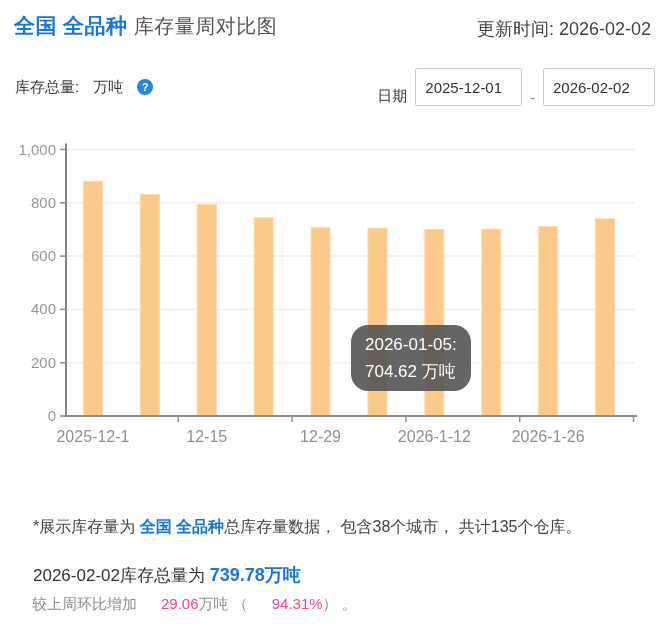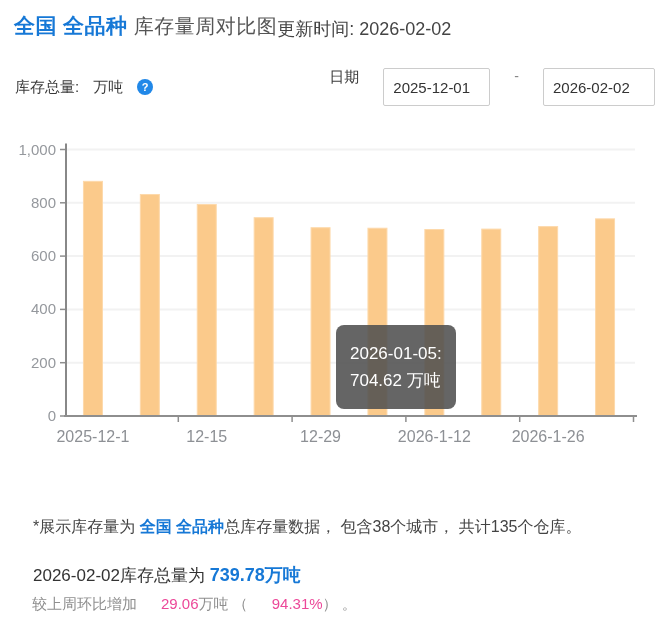--- a/index.html
+++ b/index.html
@@ -3,41 +3,41 @@
 <meta charset="utf-8">
 <style>
   * { box-sizing: border-box; }
   body { margin: 0; background: #ffffff; }
   .page {
     position: relative; width: 663px; height: 629px; background: #fff;
     font-family: "Liberation Sans", "DejaVu Sans", sans-serif; overflow: hidden;
   }
   
   .header { position: absolute; top: 12px; left: 14px; right: 12px;
-    display: flex; align-items: flex-start; }
+    display: flex; justify-content: space-between; align-items: flex-start; }
   .title { font-size: 20px; color: #555; letter-spacing: 0.5px; }
   .title .hl { color: #1678d6; font-weight: bold; font-size: 21px; }
   .update { font-size: 18px; color: #444; margin-top: 5px; }
   
   .controls { position: absolute; top: 72px; left: 15px; right: 8px; height: 30px;
     display: flex; justify-content: space-between; align-items: center; }
   .metric { font-size: 15px; color: #3a3a3a; display: flex; align-items: center; gap: 14px; }
   .help { width: 16px; height: 16px; border-radius: 50%; background: #2188e8; color: #fff;
     font-size: 11px; font-weight: bold; display: flex; align-items: center; justify-content: center;
     cursor: pointer; line-height: 1; }
-  .daterange { display: flex; align-items: flex-start; gap: 24px; font-size: 15px; color: #3a3a3a; }
+  .daterange { display: flex; align-items: flex-end; gap: 8px; font-size: 15px; color: #3a3a3a; }
   .date-input { width: 107px; height: 38px; border: 1px solid #ccc; border-radius: 2px;
     font-size: 15px; color: #333; padding: 0 0 0 9px; font-family: inherit; background: #fff; }
   .date-input.end { width: 112px; }
   .sep { color: #888; font-size: 14px; }
   
   .chart { position: absolute; top: 130px; left: 0; width: 663px; height: 345px; }
-  .tooltip { position: absolute; left: 336px; top: 195px;
-    background: rgba(80,80,80,0.88); color: #fff; border-radius: 8px;
-    padding: 15px 14px; font-size: 17px; line-height: 1.6; white-space: nowrap; }
+  .tooltip { position: absolute; left: 351px; top: 195px;
+    background: rgba(80,80,80,0.88); color: #fff; border-radius: 17px;
+    padding: 6px 14px; font-size: 17px; line-height: 1.6; white-space: nowrap; }
   
   .footnote { position: absolute; top: 517px; left: 33px; right: 3px; font-size: 16px; color: #444; }
   .footnote .hl { color: #1678d6; font-weight: bold; }
   .summary { position: absolute; top: 563px; left: 33px; font-size: 17px; color: #333; }
   .summary .hl { color: #1678d6; font-weight: bold; font-size: 18px; }
   .change { position: absolute; top: 595px; left: 32px; font-size: 15px; color: #8f8f8f; }
   .change .num { color: #ec4899; padding-left: 24px; }
 </style>
 </head>
 <body>

